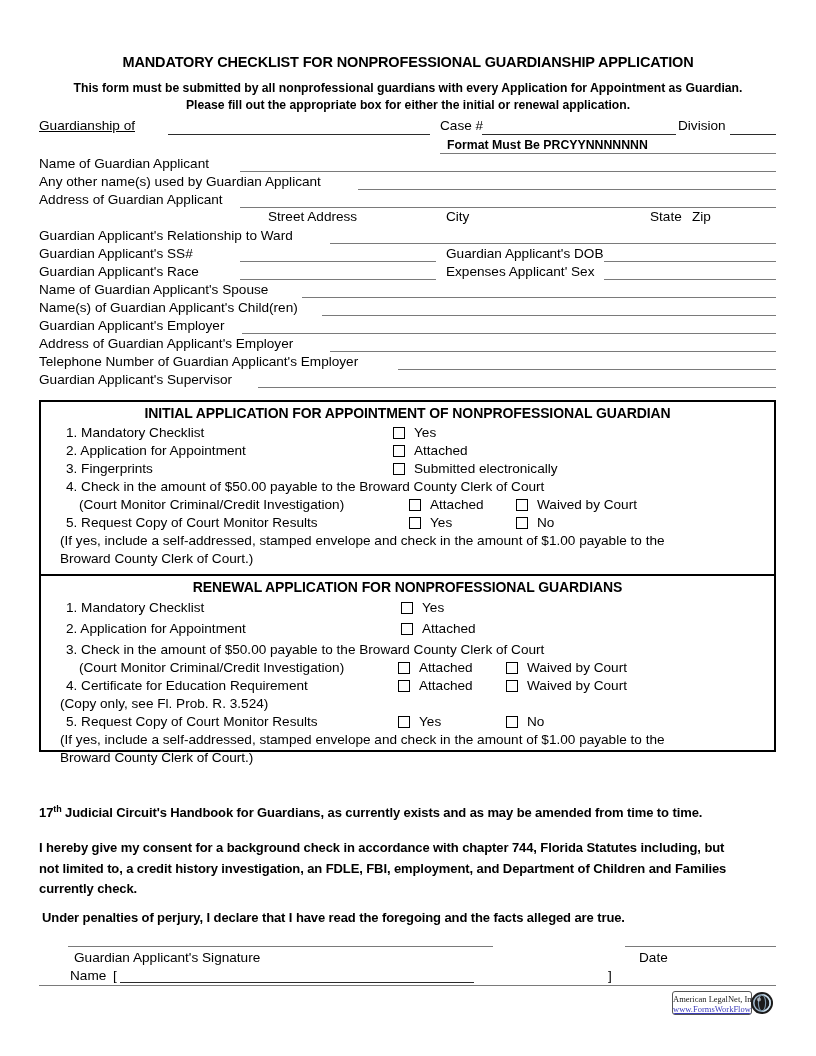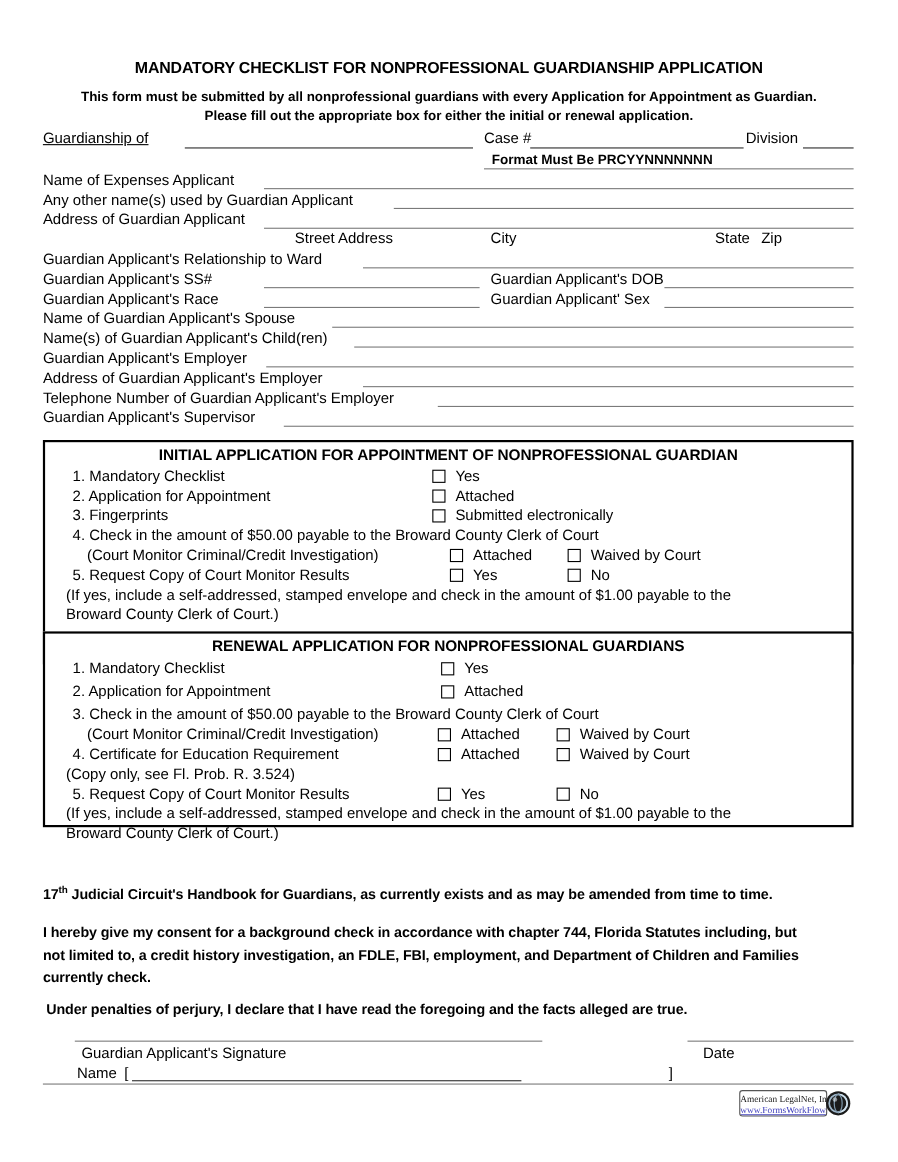--- a/index.html
+++ b/index.html
@@ -153,21 +153,21 @@
 
   <div class="t" style="left:440px; top:118px;">Case #</div>
   <div class="rule dark" style="left:482px; top:134px; width:194px;"></div>
 
   <div class="t" style="left:678px; top:118px;">Division</div>
   <div class="rule dark" style="left:730px; top:134px; width:46px;"></div>
 
   <div class="t sm b" style="left:447px; top:137px;">Format Must Be PRCYYNNNNNNN</div>
   <div class="rule" style="left:440px; top:153px; width:336px;"></div>
 
-  <div class="t" style="left:39px; top:156px;">Name of Expenses Applicant</div>
+  <div class="t" style="left:39px; top:156px;">Name of Guardian Applicant</div>
   <div class="rule" style="left:240px; top:171px; width:536px;"></div>
 
   <div class="t" style="left:39px; top:174px;">Any other name(s) used by Guardian Applicant</div>
   <div class="rule" style="left:358px; top:189px; width:418px;"></div>
 
   <div class="t" style="left:39px; top:192px;">Address of Guardian Applicant</div>
   <div class="rule" style="left:240px; top:207px; width:536px;"></div>
 
   <div class="t" style="left:268px; top:209px;">Street Address</div>
   <div class="t" style="left:446px; top:209px;">City</div>
@@ -177,21 +177,21 @@
   <div class="t" style="left:39px; top:228px;">Guardian Applicant's Relationship to Ward</div>
   <div class="rule" style="left:330px; top:243px; width:446px;"></div>
 
   <div class="t" style="left:39px; top:246px;">Guardian Applicant's SS#</div>
   <div class="rule" style="left:240px; top:261px; width:196px;"></div>
   <div class="t" style="left:446px; top:246px;">Guardian Applicant's DOB</div>
   <div class="rule" style="left:604px; top:261px; width:172px;"></div>
 
   <div class="t" style="left:39px; top:264px;">Guardian Applicant's Race</div>
   <div class="rule" style="left:240px; top:279px; width:196px;"></div>
-  <div class="t" style="left:446px; top:264px;">Guardian Applicant' Sex</div>
+  <div class="t" style="left:446px; top:264px;">Expenses Applicant' Sex</div>
   <div class="rule" style="left:604px; top:279px; width:172px;"></div>
 
   <div class="t" style="left:39px; top:282px;">Name of Guardian Applicant's Spouse</div>
   <div class="rule" style="left:302px; top:297px; width:474px;"></div>
 
   <div class="t" style="left:39px; top:300px;">Name(s) of Guardian Applicant's Child(ren)</div>
   <div class="rule" style="left:322px; top:315px; width:454px;"></div>
 
   <div class="t" style="left:39px; top:318px;">Guardian Applicant's Employer</div>
   <div class="rule" style="left:242px; top:333px; width:534px;"></div>

